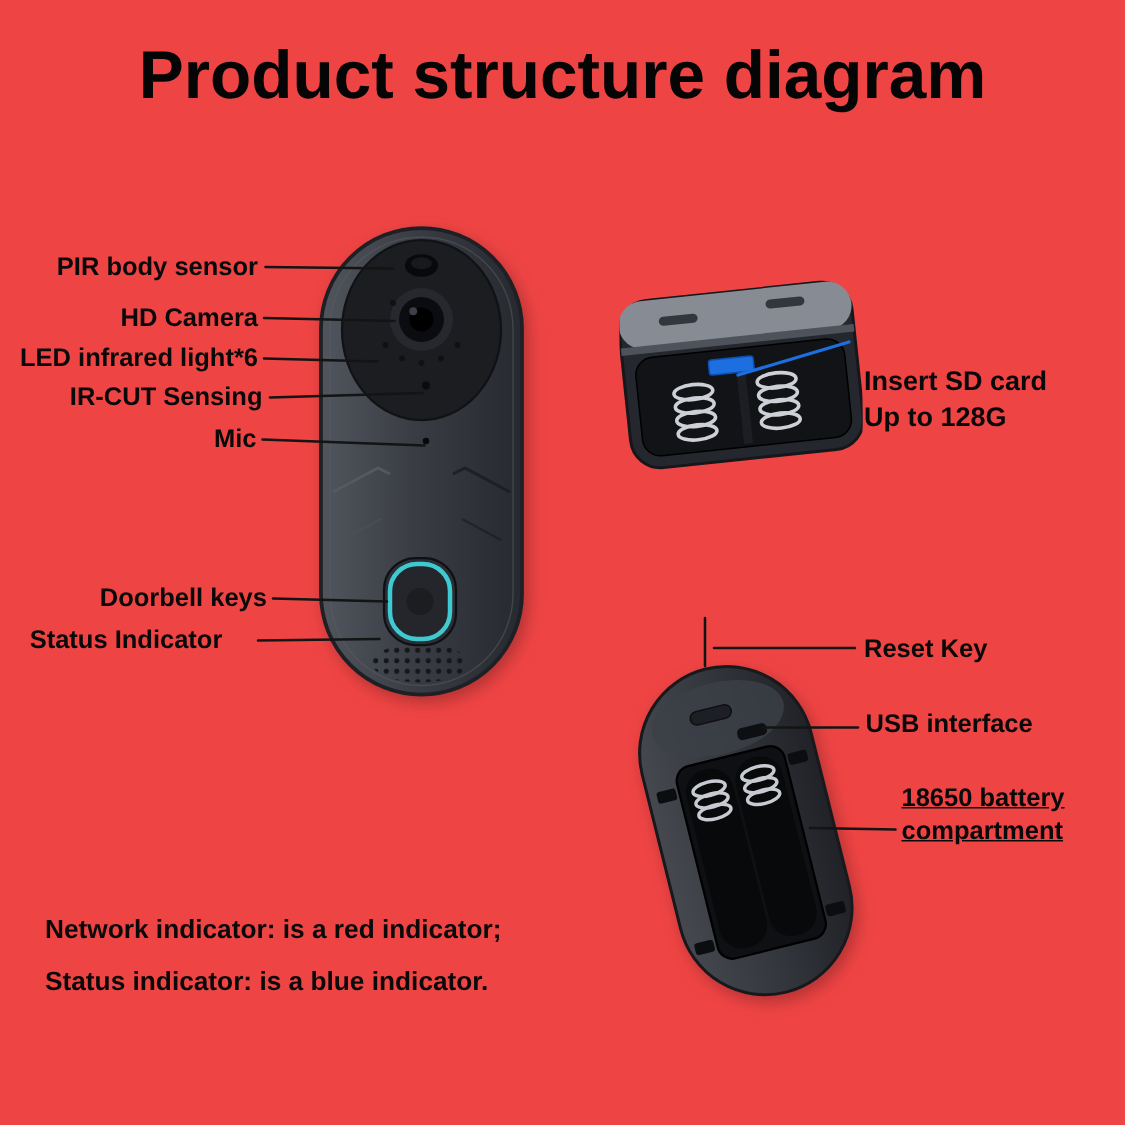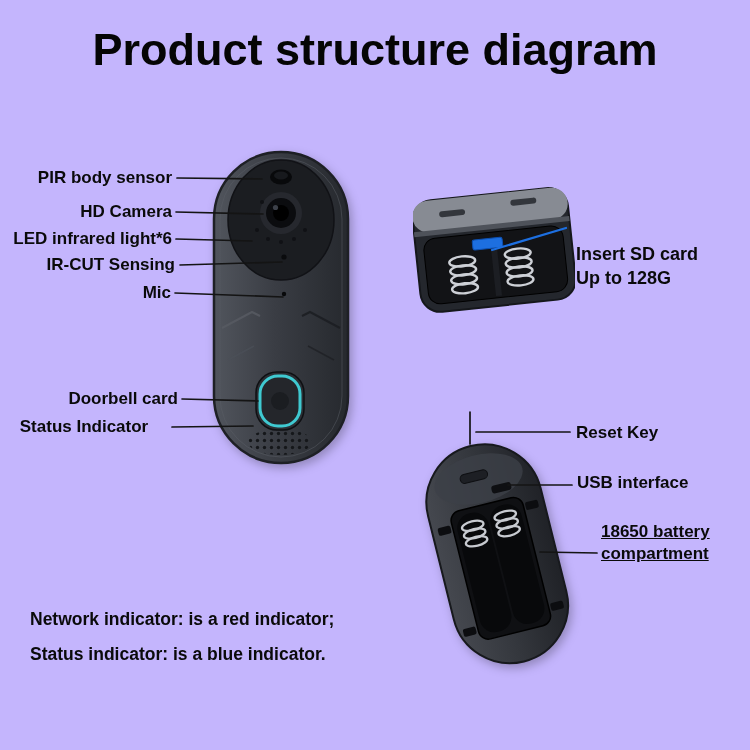--- a/index.html
+++ b/index.html
@@ -1,18 +1,18 @@
 <!DOCTYPE html>
 <html><head>
 <meta charset="utf-8">
 <style>
   * { margin:0; padding:0; box-sizing:border-box; }
   html,body { width:750px; height:750px; background:#ffffff; }
   body { font-family:"Liberation Sans", sans-serif; }
-  .canvas { position:relative; width:750px; height:750px; background:#c4b5fd; overflow:hidden; }
+  .canvas { position:relative; width:750px; height:750px; background:#ef4444; overflow:hidden; }
   .title { position:absolute; top:24px; left:0; width:100%; text-align:center;
            font-size:45px; font-weight:700; color:#050505; letter-spacing:0; }
   .overlay { position:absolute; left:0; top:0; z-index:3; pointer-events:none; }
   .device { position:absolute; z-index:2; }
   .device.front { left:212px; top:150px; filter:drop-shadow(3px 4px 5px rgba(0,0,0,0.25)); }
   .device.interior { left:413px; top:182px; }
   .device.back { left:383px; top:433px; filter:drop-shadow(3px 4px 5px rgba(0,0,0,0.25)); }
   .label { position:absolute; z-index:4; font-weight:700; font-size:17px; color:#0a0a0a; white-space:nowrap; }
   .label.right { text-align:right; }
   .label.big { font-size:18px; line-height:24px;margin-top:40px; }
@@ -143,21 +143,21 @@
       <line x1="540" y1="552" x2="597" y2="553"></line>
     </g>
     <line x1="492" y1="250" x2="566" y2="228" stroke="#1d6fe0" stroke-width="2.2" stroke-linecap="round"></line>
   </svg>
 
   <div class="label right" style="left:0; top:202px; width:172px;">HD Camera</div>
   <div class="label right" style="left:0; top:168px; width:172px;">PIR body sensor</div>
   <div class="label right" style="left:0; top:229px; width:172px;">LED infrared light*6</div>
   <div class="label right" style="left:0; top:255px; width:175px;">IR-CUT Sensing</div>
   <div class="label right" style="left:0; top:283px; width:171px;">Mic</div>
-  <div class="label right" style="left:0; top:389px; width:178px;">Doorbell card</div>
+  <div class="label right" style="left:0; top:389px; width:178px;">Doorbell keys</div>
   <div class="label right" style="left:0; top:417px; width:168px;text-align:center;">Status Indicator</div>
 
   <div class="label big" style="left:576px; top:202px;">
     <div>Insert SD card</div>
     <div>Up to 128G</div>
   </div>
 
   <div class="label" style="left:576px; top:423px;">Reset Key</div>
   <div class="label" style="left:577px; top:473px;">USB interface</div>
   <div class="label wrap" style="left:601px; top:521px;text-decoration:underline;">18650 battery compartment</div>

